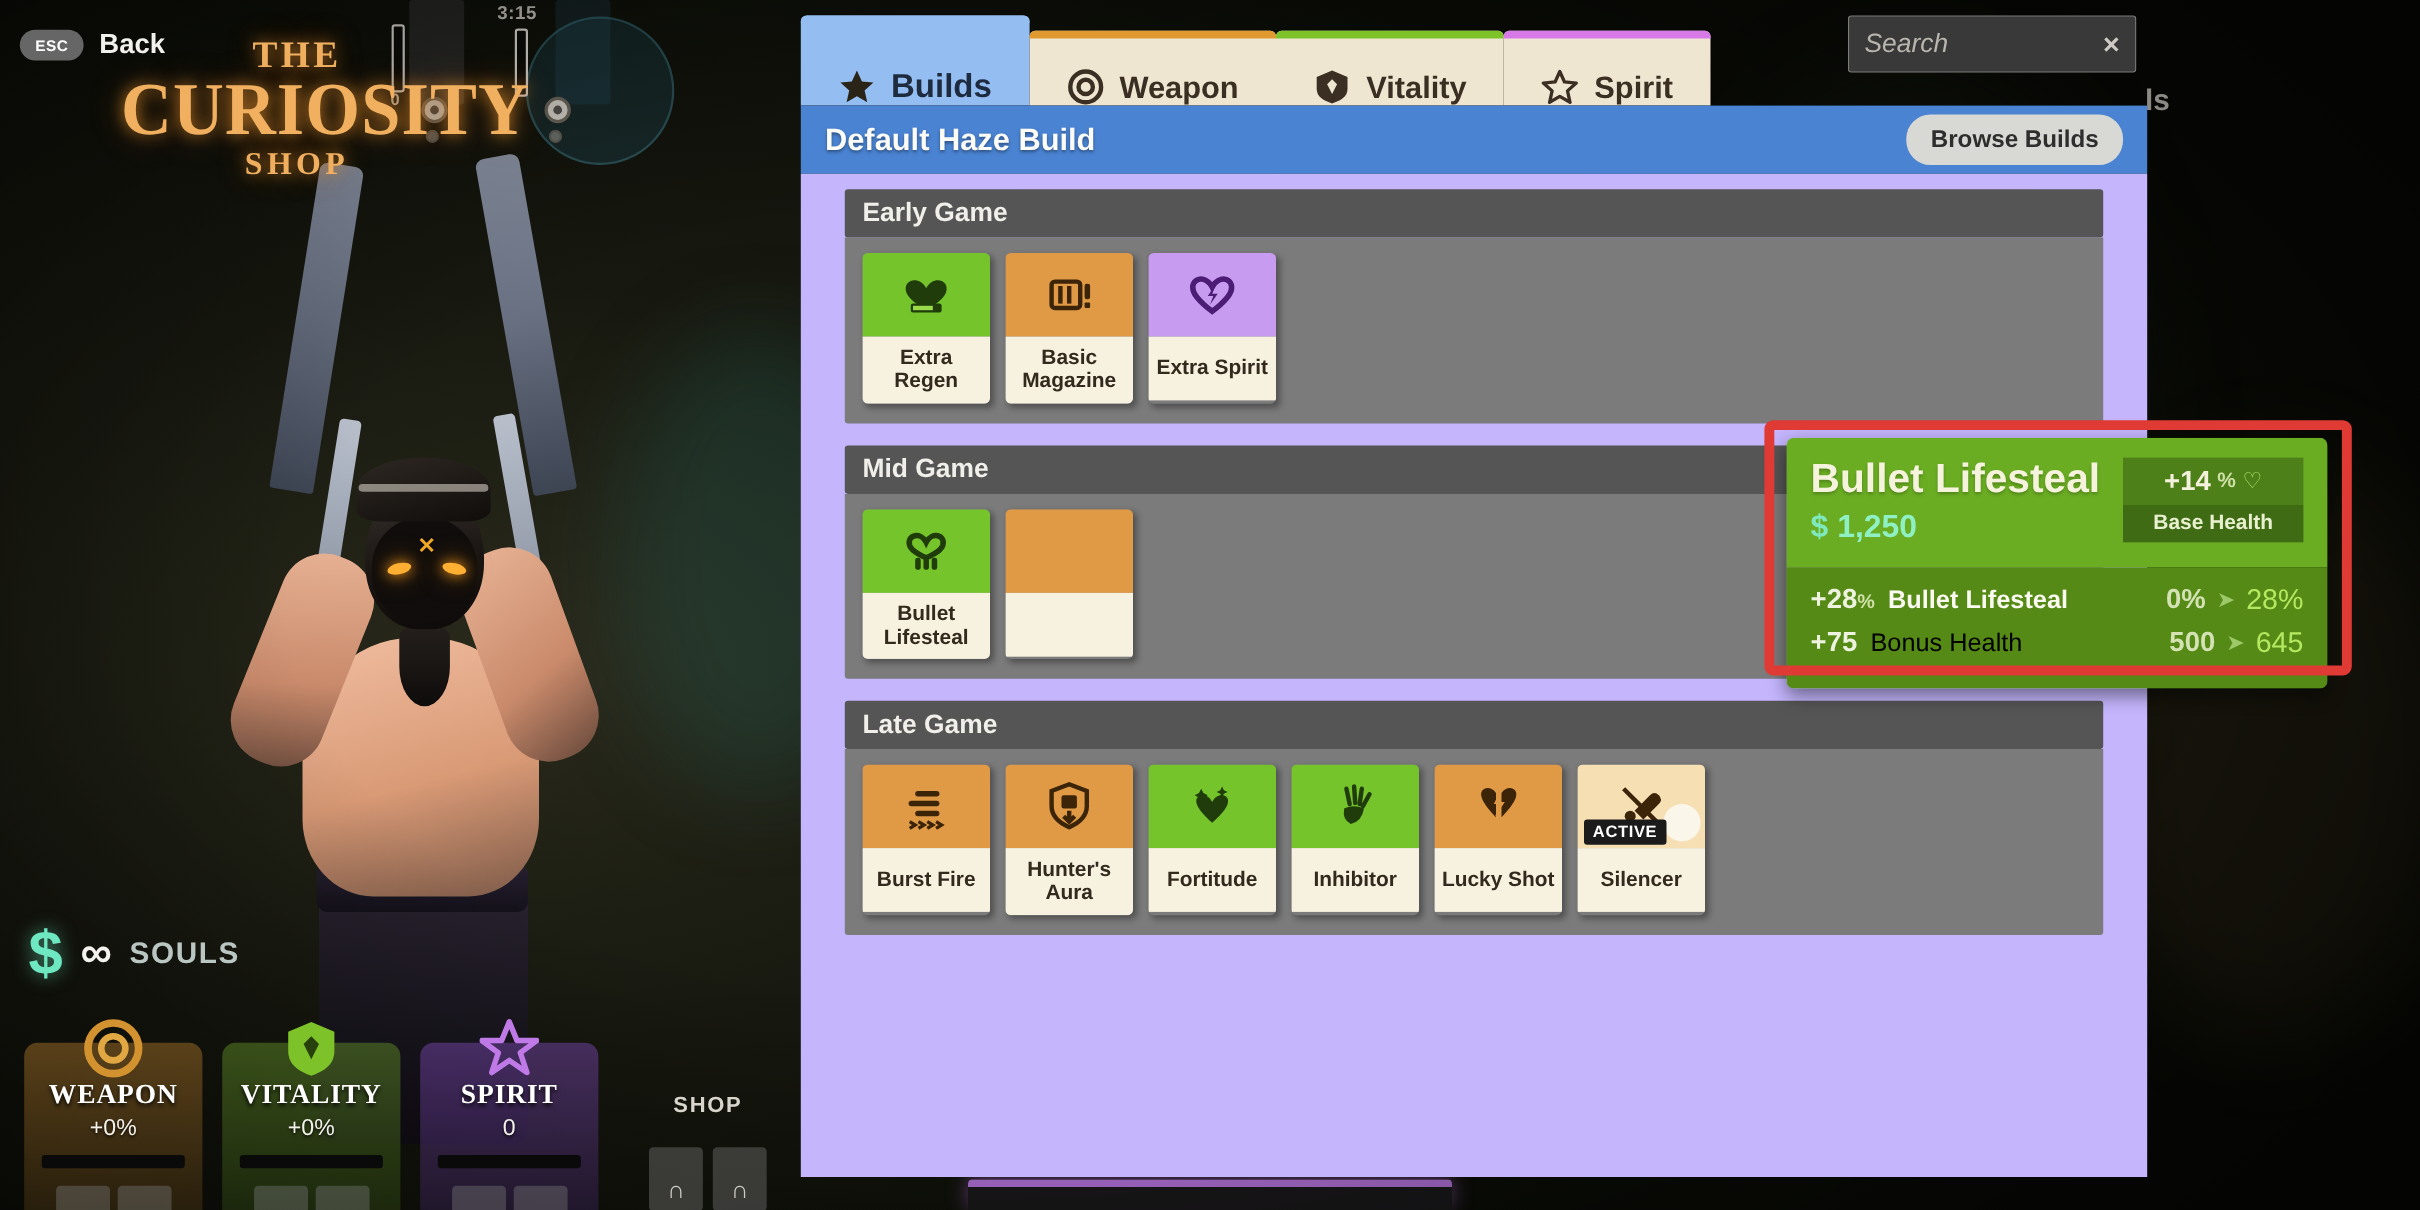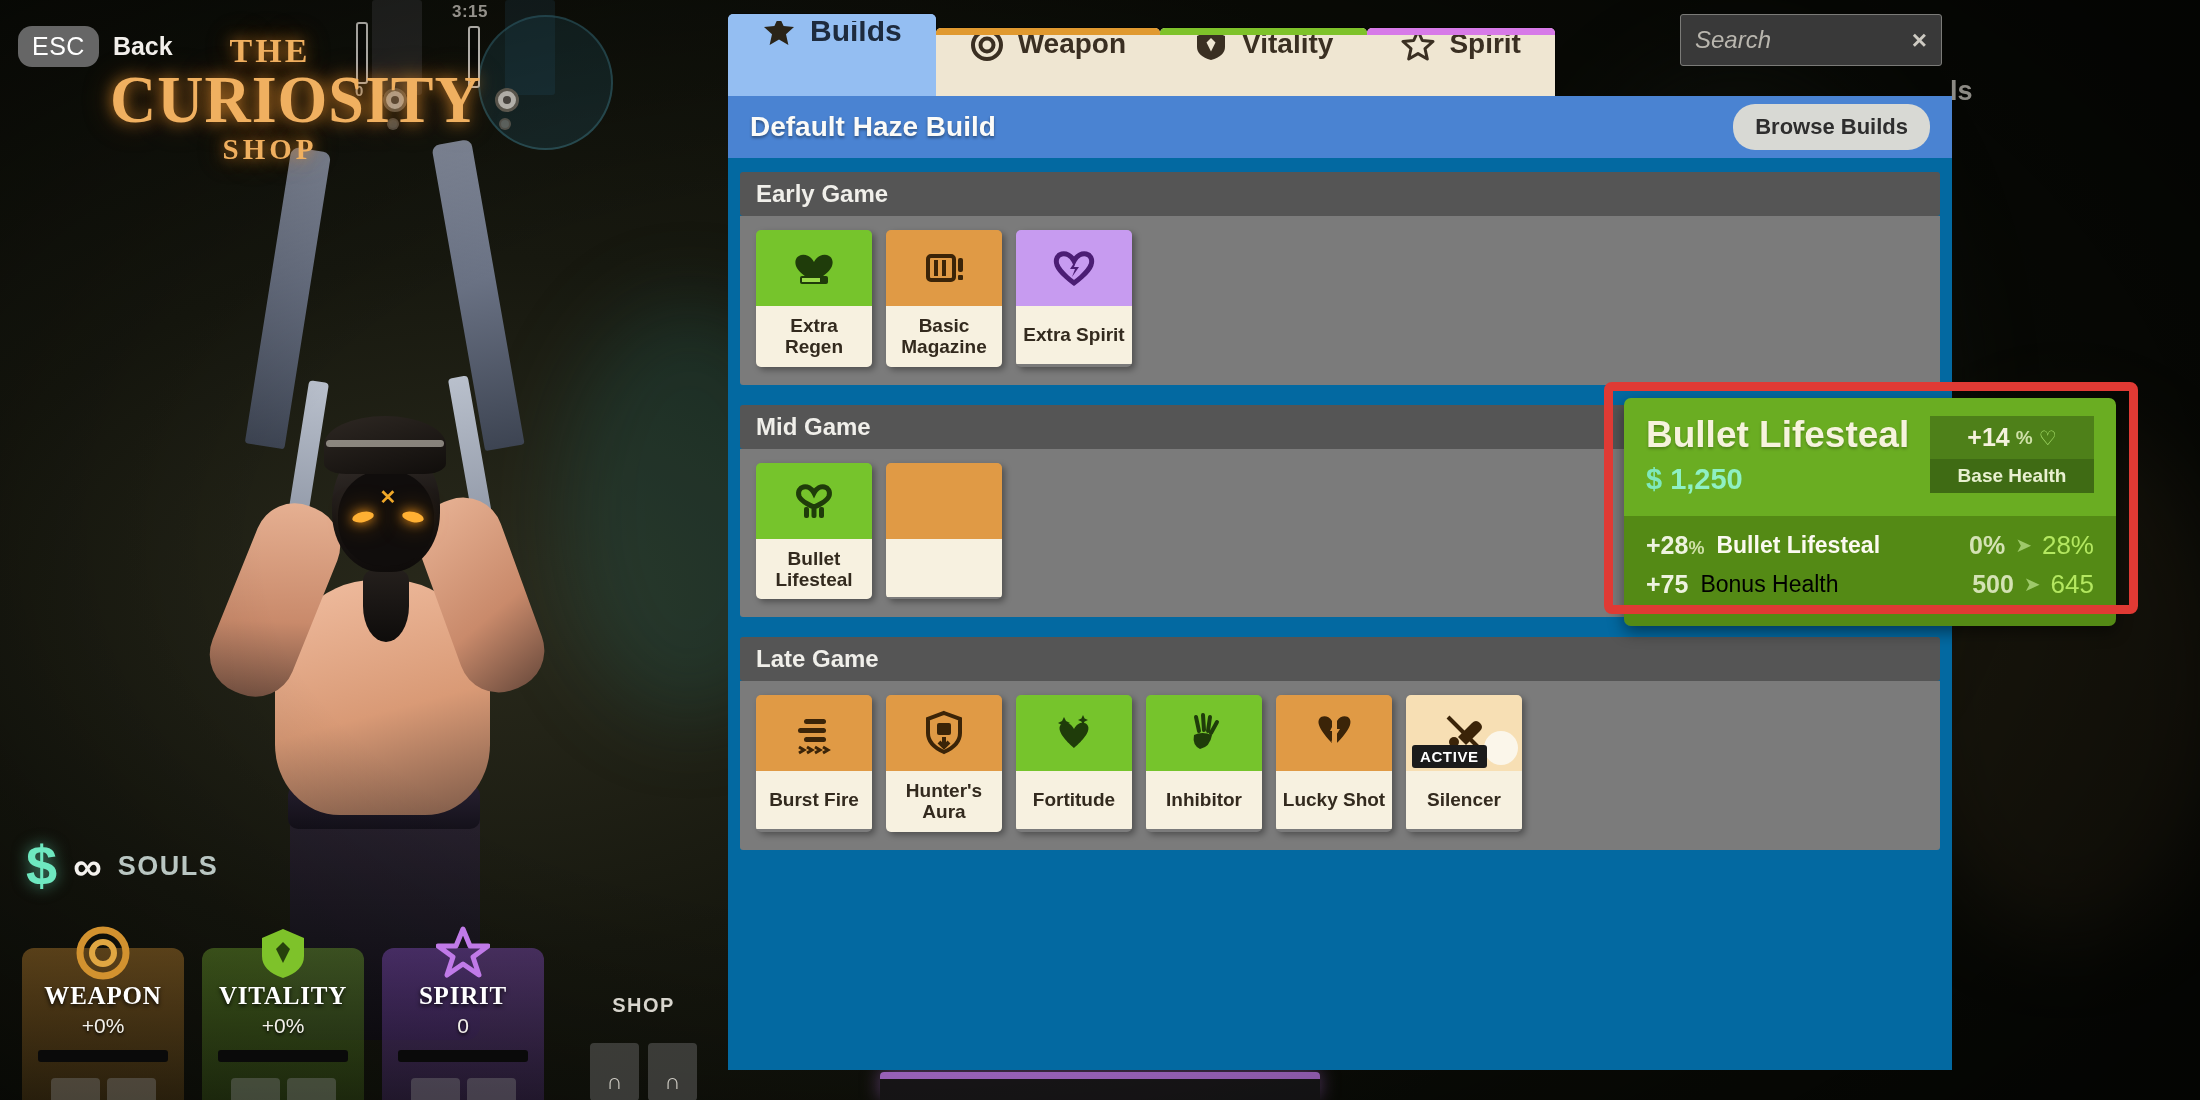--- a/index.html
+++ b/index.html
@@ -87,22 +87,22 @@
               font-size:17px; font-weight:bold; letter-spacing:.5px; }
   .hud-num { position:absolute; color:#d8d3c8; font-size:15px; font-weight:bold; }
   .hud-ability { position:absolute; left:880px; top:1072px; width:440px; height:28px;
                  background:rgba(30,28,32,.85); border-radius:4px 4px 0 0;
                  border-top:7px solid #bf7ae8;
                  box-shadow:0 -2px 18px rgba(190,120,232,.55); }
 
   
   #esc-back { position:absolute; left:18px; top:26px; display:flex; align-items:center; gap:14px; }
   .esc-key {
-    background:rgba(128,128,130,.78); color:#fff; font-weight:normal;
-    font-size:25px; padding:6px 14px; border-radius:14px; letter-spacing:.5px;
+    background:rgba(128,128,130,.78); color:#fff; font-weight:bold;
+    font-size:14px; padding:6px 14px; border-radius:14px; letter-spacing:.5px;
   }
   .back-label { color:#f2f0ec; font-size:25px; font-weight:bold; }
 
   
   #logo { position:absolute; left:110px; top:32px; width:320px; text-align:center;
           color:#f0b060; text-shadow:0 0 14px rgba(240,150,50,.75), 0 0 30px rgba(200,110,20,.4);
           font-family:"Liberation Serif", serif; }
   #logo .the { font-size:34px; letter-spacing:3px; font-weight:bold; }
   #logo .main { font-size:64px; font-weight:bold; letter-spacing:1px;
                 line-height:.95; transform:scaleY(1.06); }
@@ -140,21 +140,21 @@
 
   
   #bg-cut-text { position:absolute; left:1950px; top:76px; color:#8c8a84;
                  font-size:27px; font-weight:bold; }
 
   
   #shop { position:absolute; left:728px; top:0; width:1224px; height:1070px; }
 
   
   #tabs { position:absolute; left:0; top:14px; height:82px; display:flex; align-items:flex-end; }
-  .tab { height:68px; display:flex; align-items:flex-start; gap:14px;
+  .tab { height:68px; display:flex; align-items:flex-end; gap:14px;
          padding:0 34px; position:relative; cursor:pointer;
          border-radius:5px 5px 0 0; background:#efe6d2; color:#3a2f22;
          font-size:28px; font-weight:bold; box-shadow:1px -1px 0 rgba(0,0,0,.35); }
   .tab .tstrip { position:absolute; left:0; right:0; top:0; height:7px; border-radius:5px 5px 0 0; }
   .tab.active { background:#94bef2; color:#1e2b3e; height:82px; font-size:30px;
                 border-radius:6px 6px 0 0; }
   .tab.active .tstrip { background:#94bef2; }
   .tab-icon { width:34px; height:34px; display:inline-block; }
 
   
@@ -169,21 +169,21 @@
                   background:#4a83d2; display:flex; align-items:center;
                   padding:0 22px; }
   #build-header .bname { color:#fbfbf8; font-size:28px; font-weight:bold;
                          text-shadow:0 2px 3px rgba(0,0,0,.4); }
   #browse-builds { margin-left:auto; background:#d8d9d4; color:#2e2e2e;
                    font-size:22px; font-weight:bold; padding:10px 22px;
                    border-radius:22px; cursor:pointer; }
 
   
   #shop-body { position:absolute; left:0; top:158px; width:1224px; height:912px;
-               background:#0369a1; padding:14px 12px 0; }
+               background:#c4b5fd; padding:14px 40px 0; }
   .section { margin-bottom:20px; }
   .sec-head { background:#555555; height:44px; display:flex; align-items:center;
               padding:0 16px; border-radius:3px; }
   .sec-head span { color:#f0efea; font-size:24px; font-weight:bold; }
   .sec-body { background:#7b7b7b; padding:14px 16px 18px; border-radius:0 0 3px 3px;
               display:flex; gap:14px; }
 
   .item { width:116px; border-radius:5px; overflow:hidden; cursor:pointer;
           box-shadow:3px 3px 6px rgba(0,0,0,.35); position:relative; }
   .item .art { height:76px; display:flex; align-items:center; justify-content:center; }

